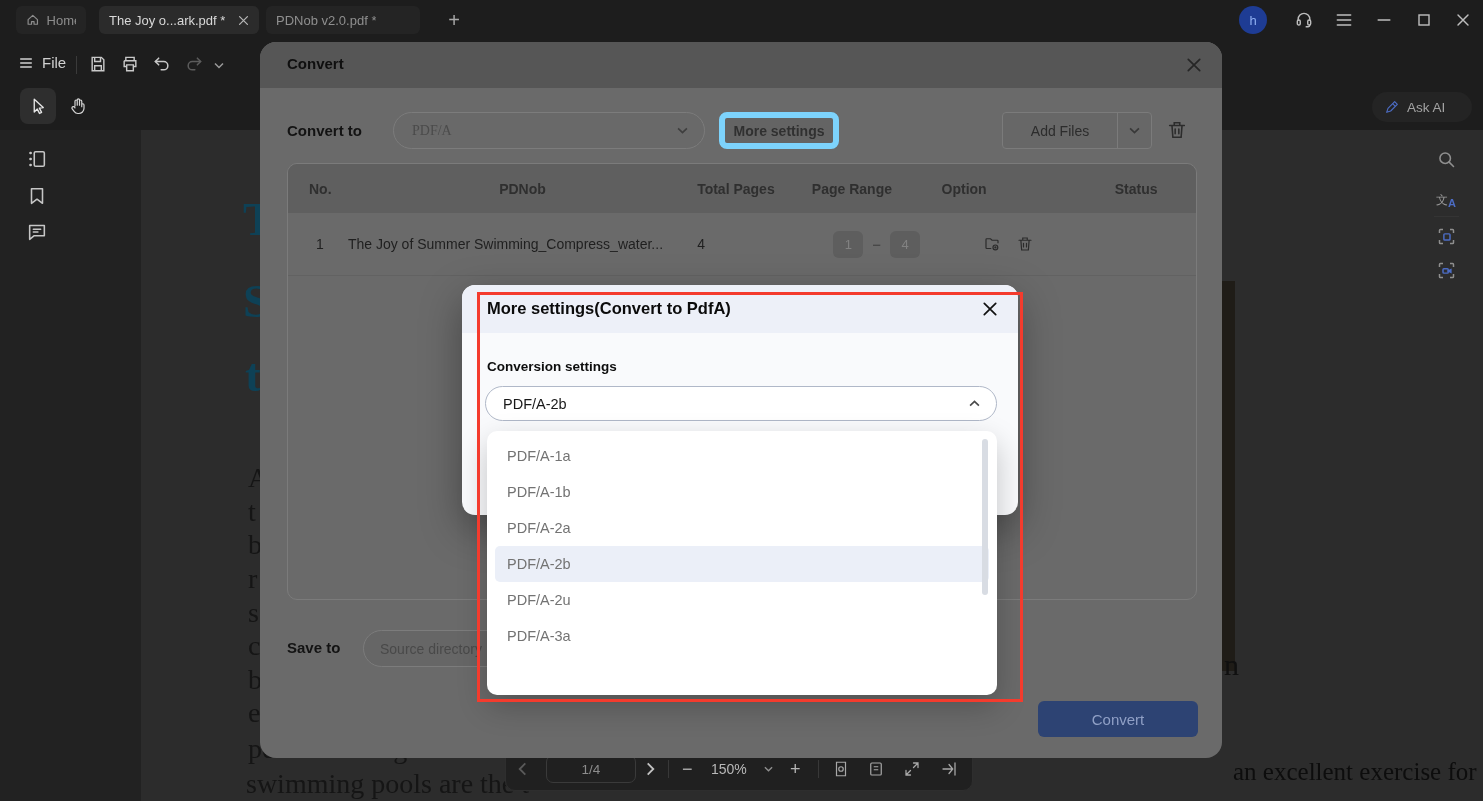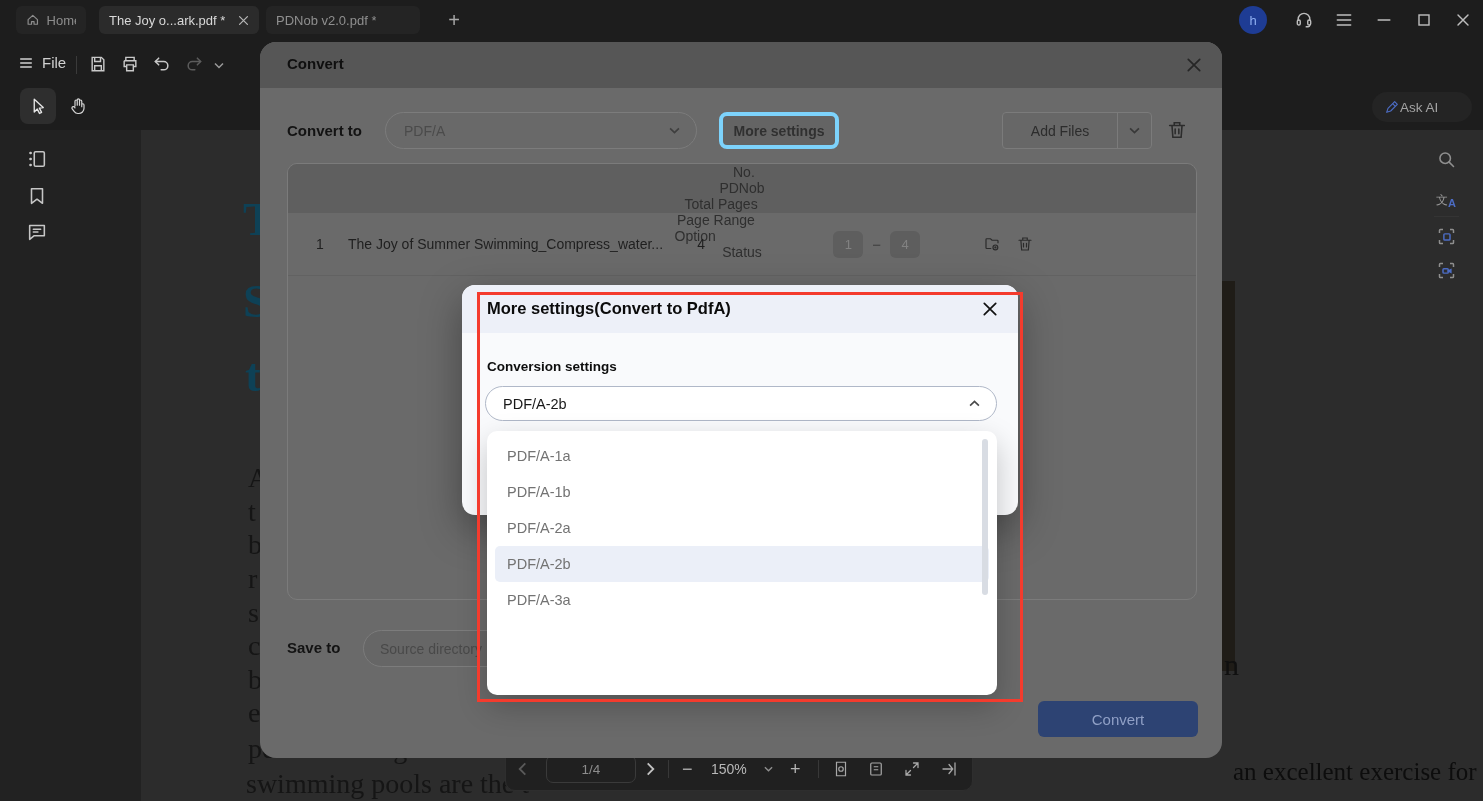--- a/index.html
+++ b/index.html
@@ -42,21 +42,21 @@
   
   .docarea{position:absolute;left:141px;top:130px;width:1342px;height:671px;background:#2c2c2c;}
   .sidebar-panel{position:absolute;left:0;top:130px;width:141px;height:671px;background:#222;}
   .frag{position:absolute;font-family:"Liberation Serif",serif;white-space:nowrap;}
   .frag-heading{color:#0e4156;font-size:47px;font-weight:bold;}
   .frag-body{color:#151515;font-size:28px;}
   .img-strip{position:absolute;left:1221px;top:281px;width:14px;height:390px;background:#1f1c17;}
 
   
   .askai{position:absolute;left:1372px;top:92px;width:100px;height:30px;border-radius:15px;
-         background:#242424;display:flex;align-items:center;padding:0 12px;
+         background:#242424;display:flex;align-items:center;gap:7px;padding:0 12px;
          box-sizing:border-box;font-size:13.5px;color:#a2a2a2;}
   .rr-icon{position:absolute;left:1436px;width:21px;height:21px;color:#8f8f8f;}
   .rr-div{position:absolute;left:1434px;top:216px;width:25px;height:1px;background:#343434;}
   .translate{font-size:12px;color:#9a9a9a;letter-spacing:0;display:flex;align-items:flex-end;}
   .translate .zh{font-size:12px;}
   .translate .en{font-size:11px;color:#4c6cc4;font-weight:bold;}
 
   
   .avatar{position:absolute;left:1239px;top:6px;width:28px;height:28px;border-radius:50%;
           background:#1e3c94;color:#8fb0f2;font-size:13px;display:flex;align-items:center;
@@ -74,34 +74,34 @@
 
   
   .dialog{position:absolute;left:260px;top:42px;width:962px;height:716px;border-radius:16px;
           background:#6a6a6a;z-index:10;overflow:hidden;}
   .dlg-header{position:absolute;left:0;top:0;width:100%;height:46px;background:#565656;}
   .dlg-title{position:absolute;left:27px;top:13px;font-size:15px;font-weight:700;color:#0f0f0f;}
   .dlg-close{position:absolute;right:20px;top:15px;width:16px;height:16px;color:#262626;}
   .lbl-dim{font-size:15px;font-weight:700;color:#131313;}
   .pill-select{position:absolute;border:1px solid #7c7c7c;border-radius:18.5px;background:#696969;
                box-sizing:border-box;display:flex;align-items:center;font-size:14px;color:#4b4b4b;}
-  .btn-dim{position:absolute;border:4px solid #7dd3fc;border-radius:8px;background:#646464;
+  .btn-dim{position:absolute;border:6px solid #7dd3fc;border-radius:8px;background:#646464;
            box-sizing:border-box;display:flex;align-items:center;justify-content:center;
            font-size:14px;font-weight:600;color:#303030;}
   .addfiles{position:absolute;left:742px;top:70px;width:150px;height:37px;border:1px solid #7b7b7b;
             border-radius:4px;background:#676767;box-sizing:border-box;display:flex;}
   .addfiles .main{width:114px;display:flex;align-items:center;justify-content:center;
                   font-size:14px;color:#2c2c2c;border-right:1px solid #7b7b7b;}
   .addfiles .arrow{flex:1;display:flex;align-items:center;justify-content:center;color:#383838;}
   .trashbtn{position:absolute;left:906px;top:77px;width:22px;height:22px;color:#2c2c2c;}
 
   .ftable{position:absolute;left:27px;top:121px;width:910px;height:437px;border:1px solid #7b7b7b;
           border-radius:10px;box-sizing:border-box;overflow:hidden;}
   .thead{display:flex;height:49px;background:#5f5f5f;align-items:center;
-         font-size:14px;font-weight:400;color:#2f2f2f;flex-direction:column;}
+         font-size:14px;font-weight:700;color:#2f2f2f;}
   .trow{display:flex;height:62px;align-items:center;border-bottom:1px solid #626262;
         font-size:14px;color:#1f1f1f;}
   .c-no{width:60px;box-sizing:border-box;padding-left:21px;}
   .c-name{width:350px;text-align:center;}
   .c-name.cell{text-align:left;white-space:nowrap;overflow:hidden;}
   .c-pages{width:115px;text-align:left;}
   .c-range{width:130px;display:flex;align-items:center;justify-content:center;gap:9px;}
   .c-opt{width:135px;display:flex;align-items:center;justify-content:center;gap:15px;color:#2b2b2b;}
   .c-status{width:120px;text-align:center;}
   .range-box{width:30px;height:27px;background:#5e5e5e;border-radius:6px;color:#828282;
@@ -312,21 +312,21 @@
 
   <div class="dialog">
     <div class="dlg-header">
       <span class="dlg-title">Convert</span>
       <svg class="dlg-close" viewBox="0 0 14 14" stroke="currentColor" stroke-width="1.5" stroke-linecap="round">
           <path d="M2 2l10 10M12 2 2 12"></path>
         </svg>
     </div>
 
     <span class="lbl-dim abs" style="left:27px;top:80px;">Convert to</span>
-    <div class="pill-select" style="left:125px;top:70px;width:312px;height:37px;padding:0 16px 0 18px;">
+    <div class="pill-select" style="left:133px;top:70px;width:312px;height:37px;padding:0 16px 0 18px;font-family:Liberation Serif, serif;">
       <span>PDF/A</span>
       <svg style="margin-left:auto;width:11px;height:7px;color:#3e3e3e;" viewBox="0 0 10 6" fill="none" stroke="currentColor" stroke-width="1.5">
           <path d="M1 1l4 4 4-4"></path>
         </svg>
     </div>
     <div class="btn-dim" style="left:459px;top:70px;width:120px;height:37px;">More settings</div>
     <div class="addfiles">
       <div class="main">Add Files</div>
       <div class="arrow">
         <svg style="width:11px;height:7px;" viewBox="0 0 10 6" fill="none" stroke="currentColor" stroke-width="1.5">
@@ -393,19 +393,20 @@
           <path d="M1 5l4-4 4 4"></path>
         </svg>
     </div>
   </div>
 
   <div class="dropdown">
     <div class="opt">PDF/A-1a</div>
     <div class="opt">PDF/A-1b</div>
     <div class="opt">PDF/A-2a</div>
     <div class="opt selected">PDF/A-2b</div>
+    <div class="opt">PDF/A-2u</div>
     <div class="opt">PDF/A-3a</div>
     <div class="dd-scrollbar"></div>
   </div>
 
   <div class="redbox"></div>
 
 </div>
 
 </body></html>

